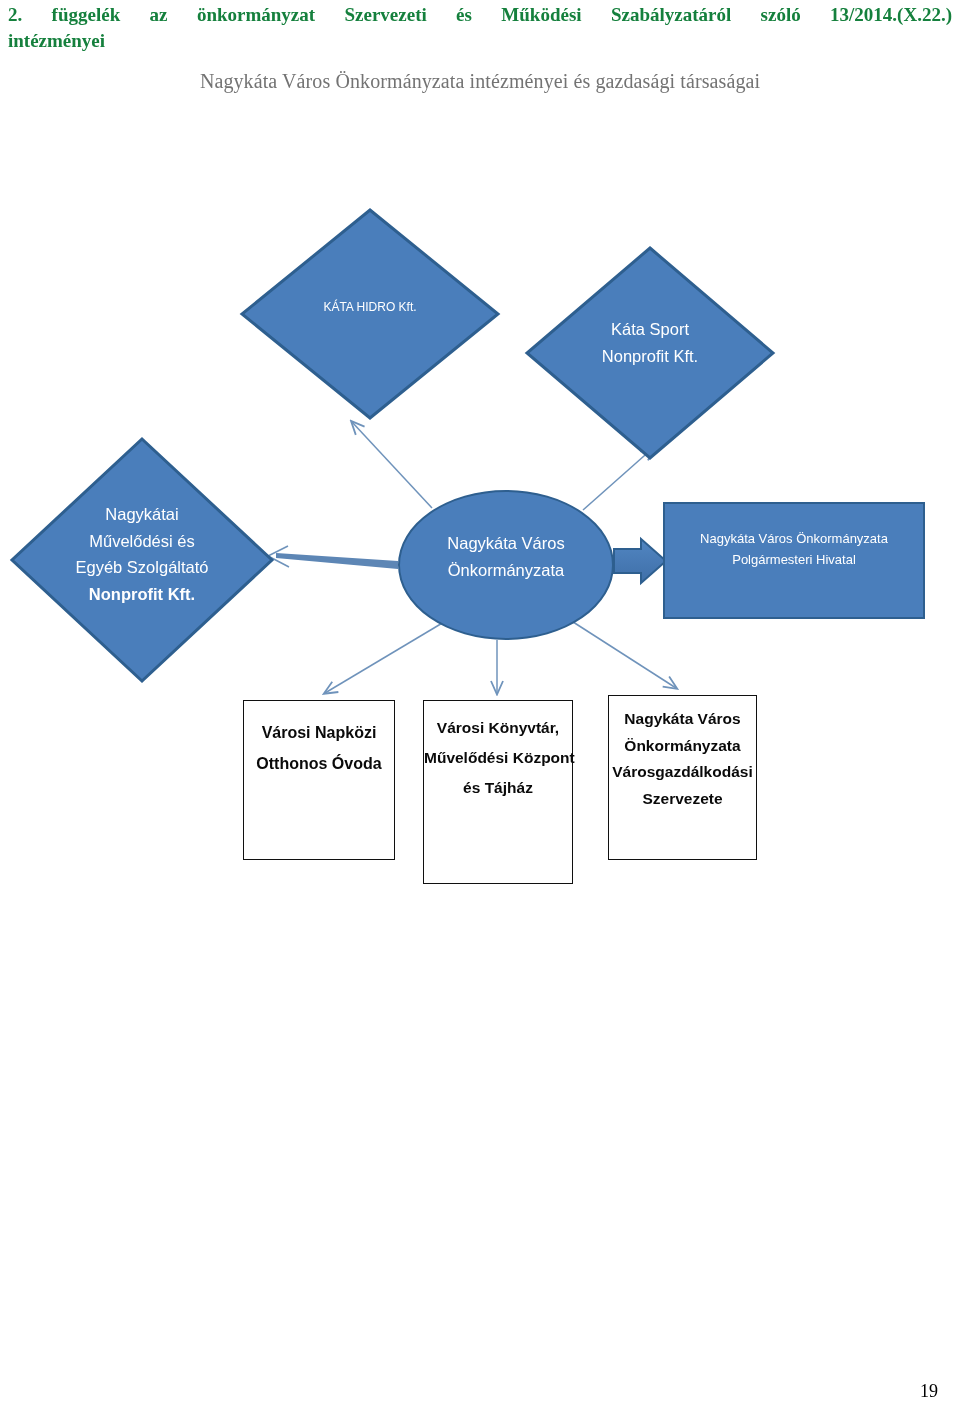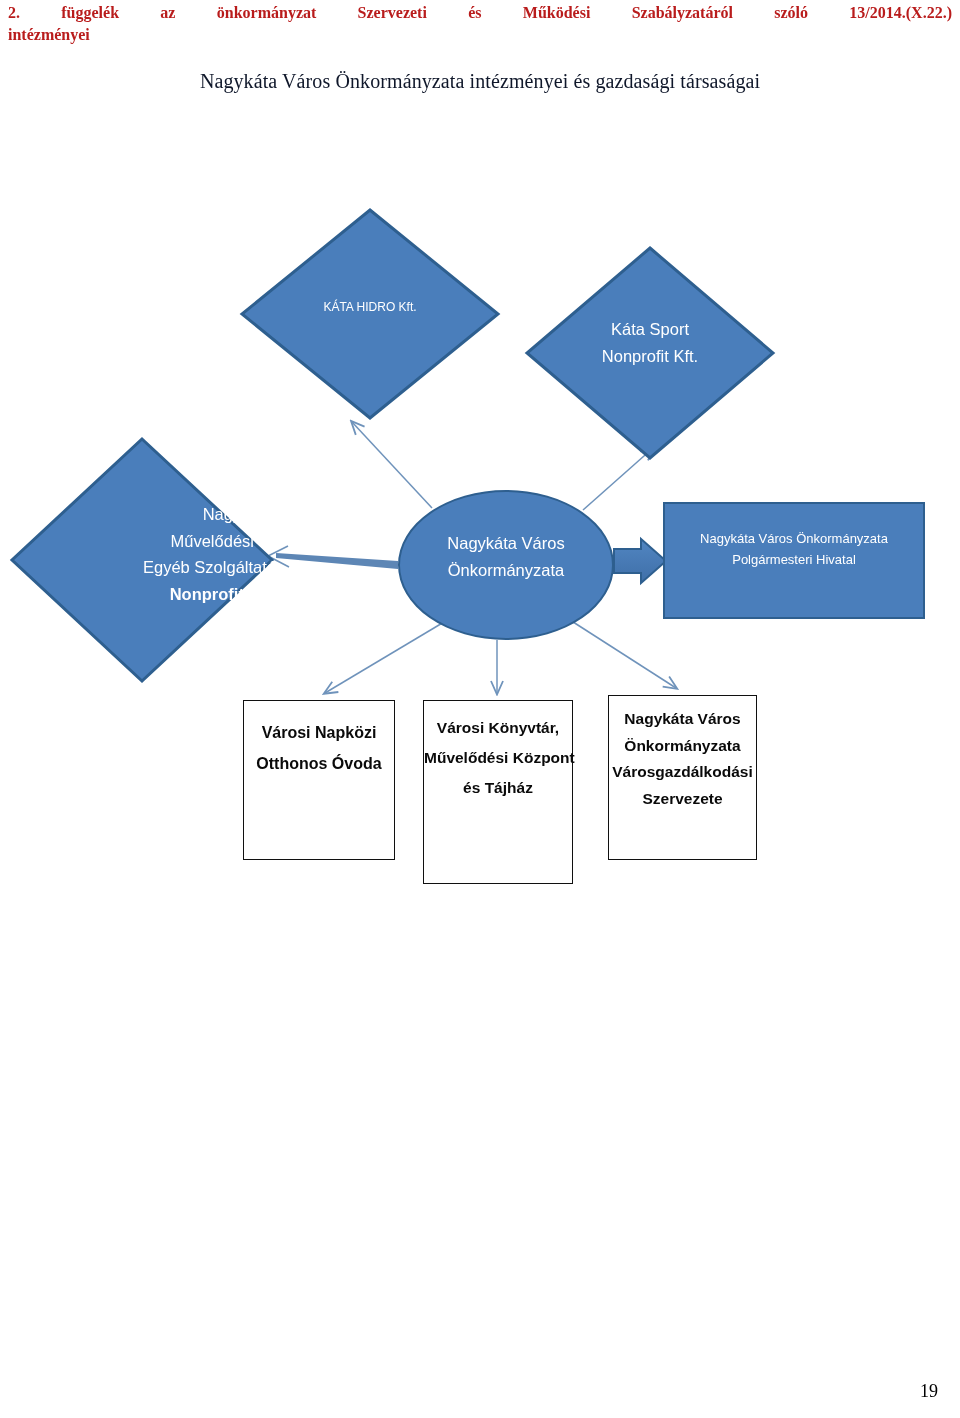--- a/index.html
+++ b/index.html
@@ -18,23 +18,23 @@
   
   #header-block {
     position: absolute;
     left: 8px;
     top: 2px;
     width: 944px;
   }
   #doc-heading {
     font-family: "Liberation Serif", "DejaVu Serif", serif;
     font-weight: bold;
-    font-size: 16px;
+    font-size: 19px;
     line-height: 1.35;
-    color: #b91c1c;
+    color: #15803d;
     text-align: justify;
     text-align-last: left;
     word-spacing: 0.5px;
     margin: 0;
   }
   #doc-heading .line1 {
     display: block;
     text-align: justify;
     text-align-last: justify;
     white-space: normal;
@@ -45,21 +45,21 @@
 
   #doc-subtitle {
     position: absolute;
     left: 0;
     top: 70px;
     width: 960px;
     text-align: center;
     font-family: "Liberation Serif", "DejaVu Serif", serif;
     font-size: 20px;
     font-weight: normal;
-    color: #0f172a;
+    color: #737373;
     letter-spacing: 0.1px;
   }
 
   
   #diagram {
     position: absolute;
     left: 0;
     top: 150px;
     width: 960px;
     height: 740px;
@@ -227,21 +227,21 @@
     <div class="shape-text" style="top:72px; font-size:16.5px;">
       <span class="tline">Káta Sport</span>
       <span class="tline">Nonprofit Kft.</span>
     </div>
   </div>
 
   <div class="diamond-wrap" id="node-gyogyfurdo" style="left:8px; top:285px; width:268px; height:250px;">
     <svg width="268" height="250" viewBox="0 0 268 250" aria-hidden="true">
       <polygon points="134,4 264,125 134,246 4,125" fill="#4a7ebb" stroke="#2e5f8f" stroke-width="3"></polygon>
     </svg>
-    <div class="shape-text" style="top:66px; font-size:16.5px;text-align:right;">
+    <div class="shape-text" style="top:66px; font-size:16.5px;">
       <span class="tline">Nagykátai</span>
       <span class="tline">Művelődési és</span>
       <span class="tline">Egyéb Szolgáltató</span>
       <span class="tline bold">Nonprofit Kft.</span>
     </div>
   </div>
 
   <div id="node-ellipse">
     <div class="shape-text">
       <span class="tline">Nagykáta Város</span>

